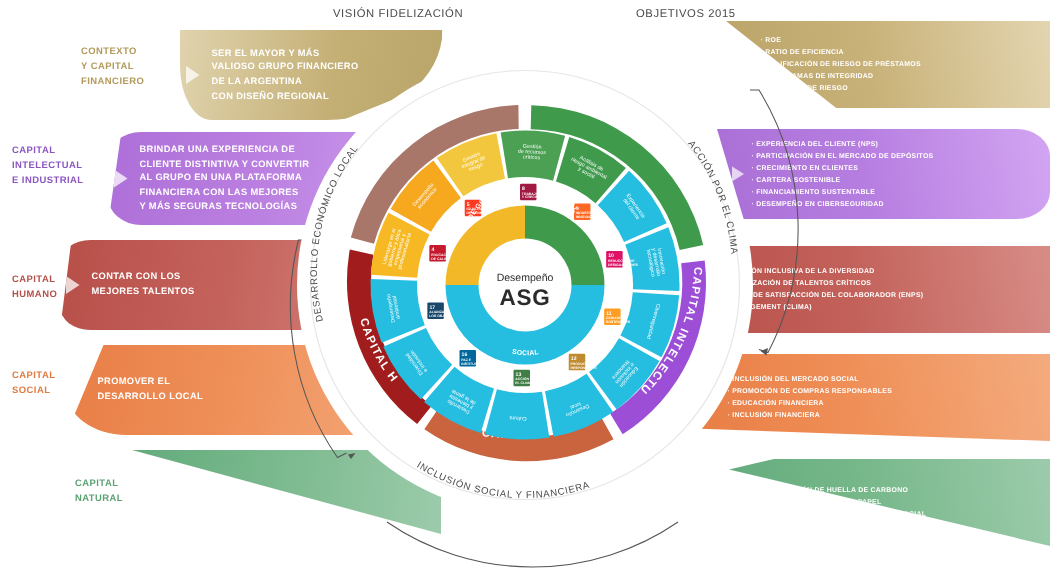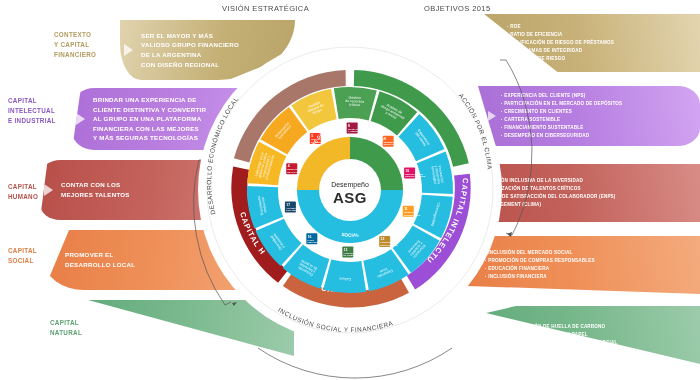--- a/index.html
+++ b/index.html
@@ -143,21 +143,21 @@
   .sdgnum { font-size: 3.4px; fill:#fff; font-weight:700; }
 
   .ctr-top { font-size: 7px; fill:#2b2b2b; }
   .ctr-asg { font-size: 15px; font-weight:700; fill:#2b2b2b; letter-spacing:.5px; }
 </style>
 </head>
 <body>
 
 <div id="stage">
 
-  <div class="hdr vision">VISIÓN ESTRATÉGICA</div>
+  <div class="hdr vision">VISIÓN FIDELIZACIÓN</div>
   <div class="hdr obj">OBJETIVOS  2015</div>
 
   <div class="petal" id="petal-vision">
     <div class="tri"></div>
     <div class="ptxt">SER EL MAYOR Y MÁS
 VALIOSO GRUPO FINANCIERO
 DE LA ARGENTINA
 CON DISEÑO REGIONAL</div>
   </div>
   <div class="plabel" id="label-vision">CONTEXTO

